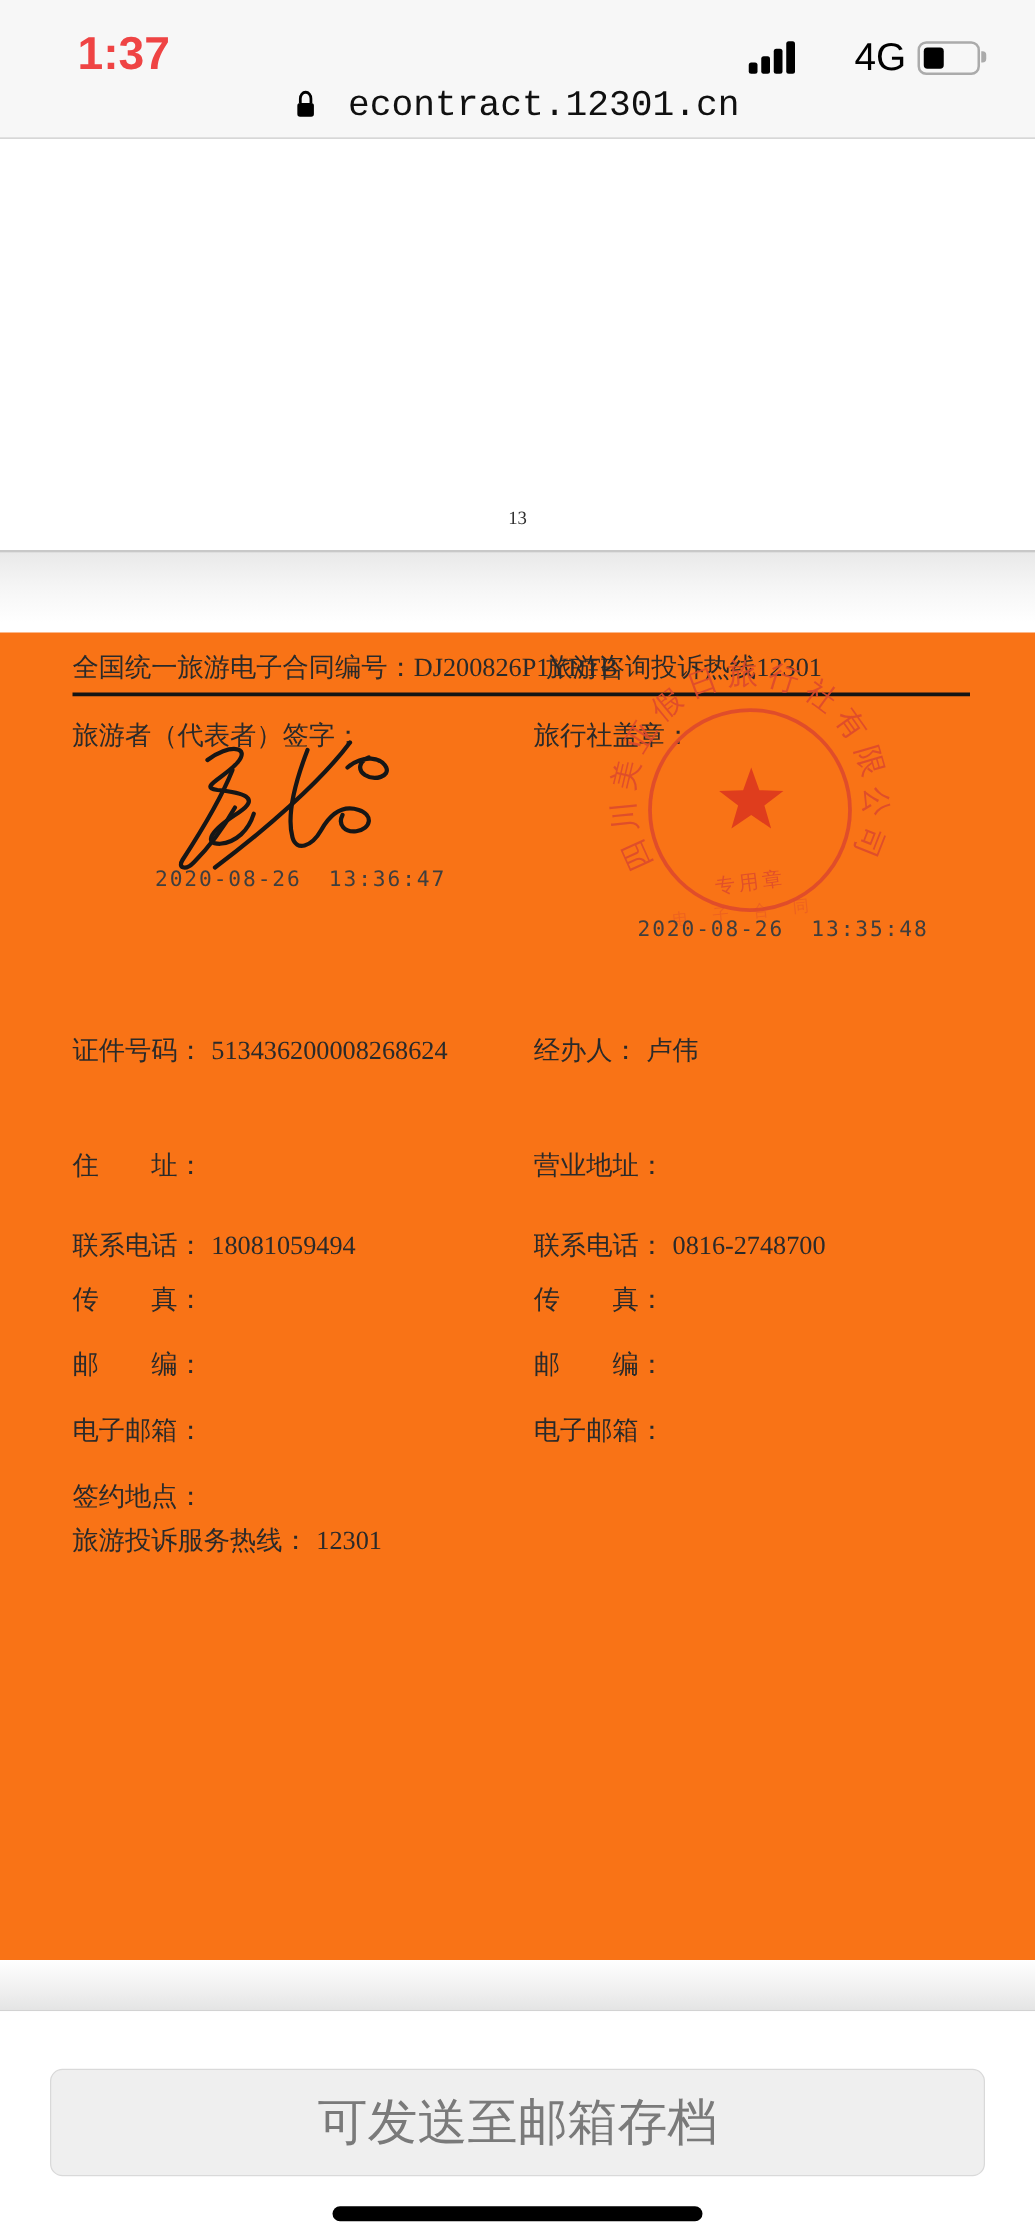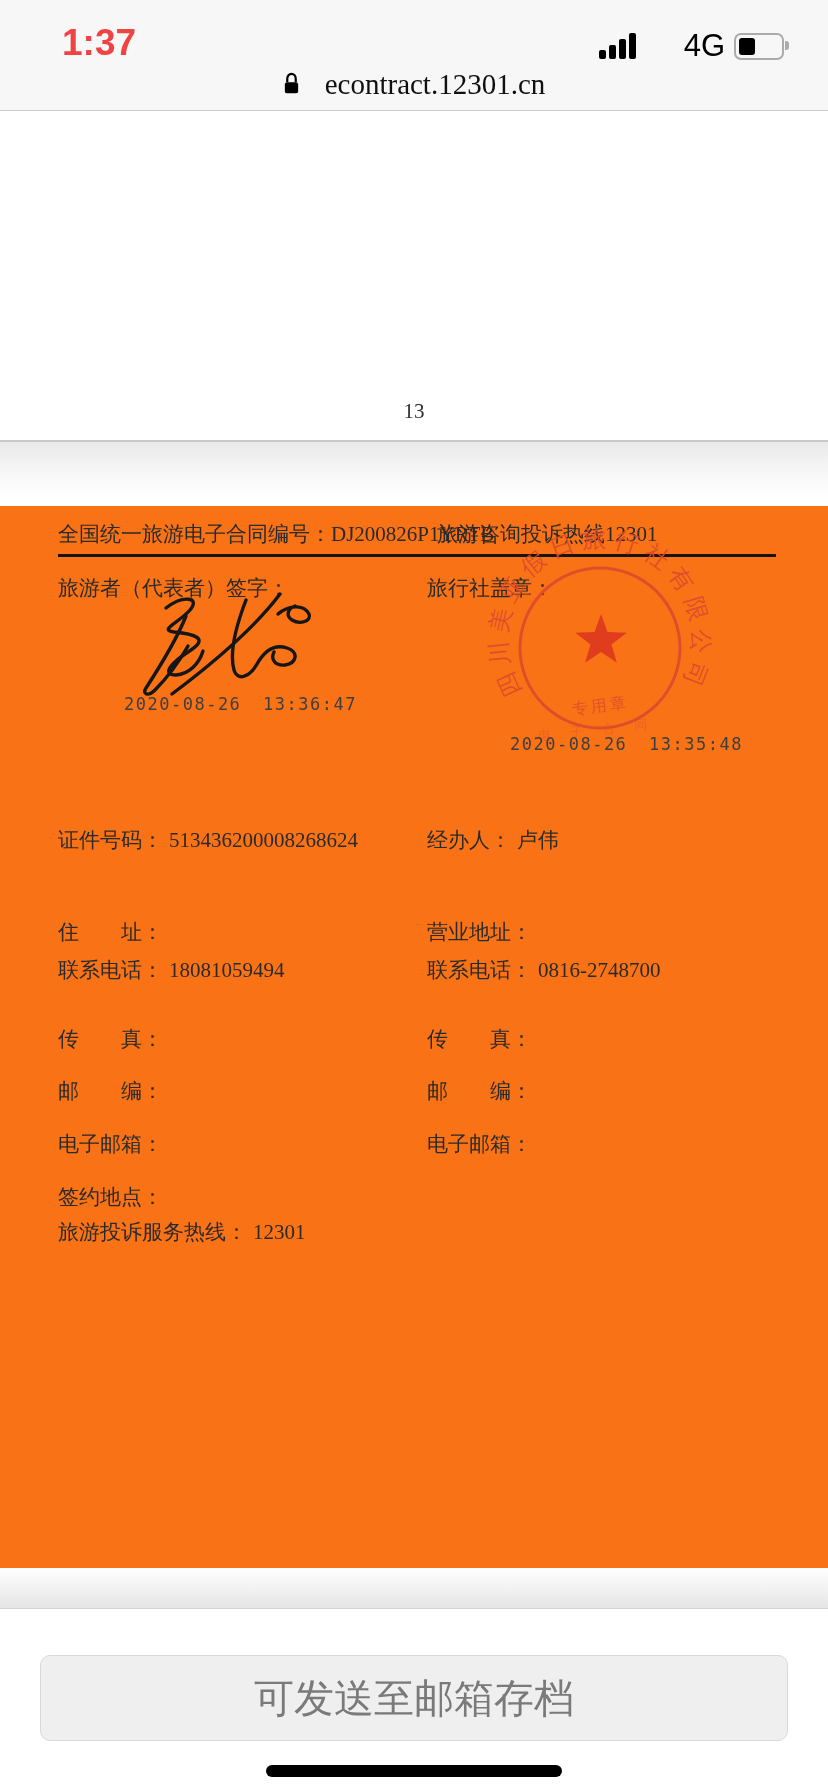--- a/index.html
+++ b/index.html
@@ -15,27 +15,27 @@
   .sigbars{display:flex;align-items:flex-end;gap:3px;height:26px;}
   .sigbars i{display:block;width:7px;background:#000;border-radius:2px;}
   .sb1{height:9px;} .sb2{height:14px;} .sb3{height:20px;} .sb4{height:26px;}
   .net{font-family:"Liberation Sans","DejaVu Sans",sans-serif;font-size:31px;color:#000;margin-left:39px;}
   .batt{position:relative;width:46px;height:23px;border:2px solid #ababab;border-radius:7px;margin-right:6px;}
   .batt-fill{position:absolute;left:3px;top:3px;bottom:3px;width:16px;background:#000;border-radius:3px;}
   .batt-nub{position:absolute;right:-7px;top:6px;width:4px;height:9px;background:#ababab;
             border-radius:0 3px 3px 0;}
   .urlrow{position:absolute;left:0;top:64px;width:100%;height:40px;display:flex;
           align-items:center;justify-content:center;gap:25px;
-          font-family:Liberation Serif, serif;font-size:29px;color:#101010;}
+          font-family:Liberation Mono, monospace;font-size:29px;color:#101010;}
   .lock{width:17px;height:24px;}
 
   
   .page13{position:absolute;top:111px;left:0;right:0;height:329px;background:#fff;}
   .pagenum{position:absolute;bottom:16px;left:0;width:100%;text-align:center;
-           font-size:21px;color:#2f2f2f;}
+           font-size:15px;color:#2f2f2f;}
 
   .gap1{position:absolute;top:440px;left:0;right:0;height:66px;border-top:2px solid #c8c8c8;
         background:linear-gradient(180deg,#e9e9e9 0%,#f5f5f5 40%,#ffffff 85%);}
   .gap2{position:absolute;top:1568px;left:0;right:0;height:40px;border-bottom:1px solid #d2d2d2;
         background:linear-gradient(180deg,#ffffff 0%,#ededed 70%,#e4e4e4 100%);}
 
   
   .page14{position:absolute;top:506px;left:0;right:0;height:1062px;background:#f97316;font-size:21px;}
   .abs{position:absolute;white-space:nowrap;}
   .hdr-left{left:58px;top:14px;}
@@ -45,21 +45,21 @@
   .stamp-label{left:427px;top:68px;}
   .sig-svg{position:absolute;left:128px;top:80px;}
   .mono{font-family:"DejaVu Sans Mono","Liberation Mono",monospace;font-size:17px;
         color:#3e3e3e;letter-spacing:1.5px;word-spacing:10px;}
   .sign-time{left:124px;top:188px;}
   .stamp-svg{position:absolute;left:483px;top:22px;}
   .stamp-time{left:510px;top:228px;}
   .val{margin-left:6px;}
 
   
-  .r1{top:320px;} .r2{top:412px;} .r3{top:450px;text-align:center;} .r4{top:519px;} .r5{top:571px;} .r6{top:624px;}
+  .r1{top:320px;} .r2{top:412px;} .r3{top:476px;text-align:center;} .r4{top:519px;} .r5{top:571px;} .r6{top:624px;}
   .r7{top:677px;} .r8{top:712px;}
   .cl{left:58px;} .cr{left:427px;}
 
   
   .footer{position:absolute;top:1609px;left:0;right:0;height:155px;background:#fff;}
   .email-btn{position:absolute;left:40px;top:46px;width:748px;height:86px;box-sizing:border-box;
              background:#efefef;border:1px solid #d9d9d9;border-radius:10px;
              font-family:"Liberation Sans","DejaVu Sans",sans-serif;font-size:40px;color:#7a7a7a;
              text-align:center;line-height:84px;cursor:pointer;}
   .homebar{position:absolute;left:266px;top:156px;width:296px;height:12px;border-radius:6px;background:#000;}

